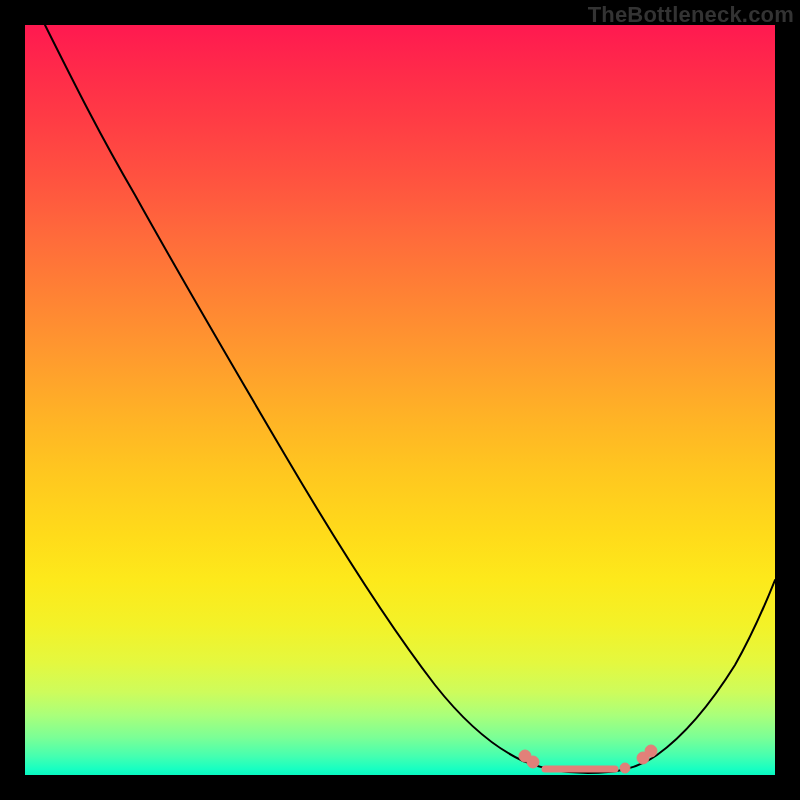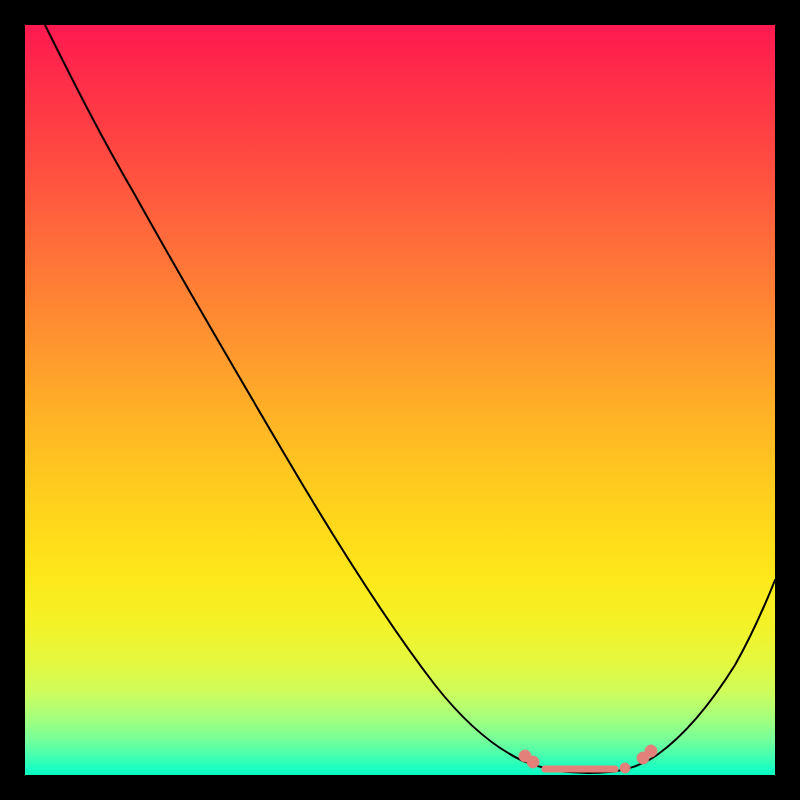--- a/index.html
+++ b/index.html
@@ -82,20 +82,21 @@
     stroke: #e28079;
     stroke-width: 7;
     stroke-linecap: round;
   }
 </style>
 </head>
 <body>
 
 <div class="stage">
 
+  <div class="watermark">TheBottleneck.com</div>
 
   <div class="plot-area">
 
     <div class="gradient"></div>
 
     <svg class="curve" viewBox="0 0 750 750" preserveAspectRatio="none">
 
       <path class="curve-path" d="M 20 0
                C 50 60, 75 110, 110 170
                C 160 260, 210 345, 260 430

